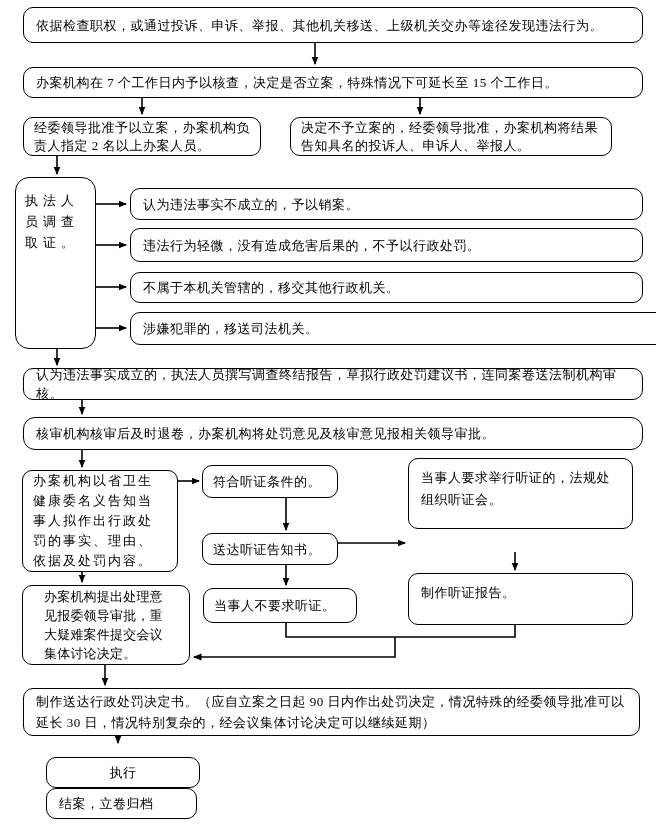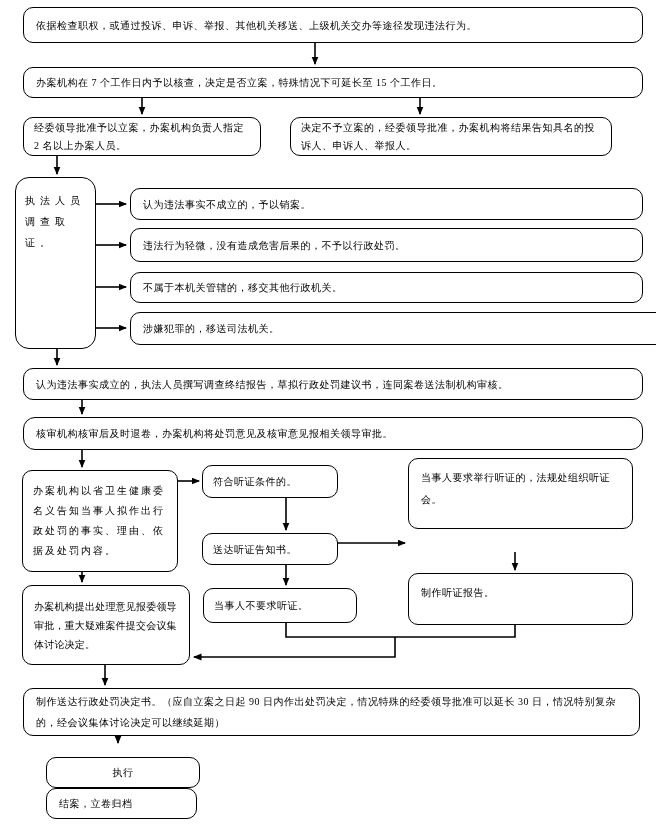--- a/index.html
+++ b/index.html
@@ -4,21 +4,21 @@
 <style>
   html,body{margin:0;padding:0;background:#ffffff;}
   .canvas{
     position:relative;width:656px;height:830px;background:#ffffff;
     font-family:"Liberation Serif","DejaVu Serif",serif;overflow:hidden;
   }
   svg.wires{position:absolute;left:0;top:0;width:656px;height:830px;pointer-events:none;}
   .node{
     position:absolute;box-sizing:border-box;
     border:1.7px solid #000000;border-radius:10px;background:#ffffff;
-    color:#000000;font-size:10px;line-height:19px;letter-spacing:0.5px;
+    color:#000000;font-size:13px;line-height:19px;letter-spacing:0.5px;
     display:flex;align-items:center;padding:2px 12px;
   }
   .node.topalign{align-items:flex-start;}
   .node.center{justify-content:center;text-align:center;}
   
   .n-discover{left:23px;top:7px;width:620px;height:36px;}
   .n-verify{left:23px;top:67px;width:620px;height:31px;}
   .n-approve{left:23px;top:117px;width:238px;height:39px;line-height:18px;padding:2px 10px;}
   .n-nocase{left:290px;top:117px;width:322px;height:39px;line-height:18px;padding:2px 10px;}
   .n-invest{left:15px;top:177px;width:81px;height:172px;border-radius:14px;
@@ -28,21 +28,21 @@
   .n-b3{left:130px;top:272px;width:513px;height:31px;}
   .n-b4{left:130px;top:312px;width:602px;height:33px;}
   .n-report{left:23px;top:368px;width:620px;height:32px;}
   .n-review{left:23px;top:417px;width:620px;height:33px;border-radius:12px;}
   .n-notify{left:22px;top:470px;width:156px;height:102px;letter-spacing:2px;line-height:20px;padding:4px 10px;}
   .n-m1{left:202px;top:465px;width:136px;height:33px;padding:2px 10px;}
   .n-m2{left:202px;top:533px;width:136px;height:32px;padding:2px 10px;}
   .n-m3{left:203px;top:588px;width:154px;height:35px;padding:2px 10px;}
   .n-r1{left:408px;top:458px;width:225px;height:71px;align-items:flex-start;padding:8px 12px;line-height:22px;}
   .n-r2{left:408px;top:573px;width:225px;height:52px;align-items:flex-start;padding:9px 12px;}
-  .n-op{left:22px;top:585px;width:168px;height:80px;line-height:19px;padding:2px 11px;letter-spacing:0.2px;}
+  .n-op{left:22px;top:585px;width:168px;height:80px;line-height:19px;padding:2px 21px;letter-spacing:0.2px;}
   .n-doc{left:23px;top:688px;width:617px;height:48px;line-height:21px;padding:2px 12px;}
   .n-exec{left:46px;top:746px;width:154px;height:31px;margin-top:11px;}
   .n-close{left:46px;top:788px;width:151px;height:31px;}
 </style>
 </head>
 <body>
 
 <div class="canvas">
 
   <svg class="wires" viewBox="0 0 656 830" xmlns="http://www.w3.org/2000/svg">

